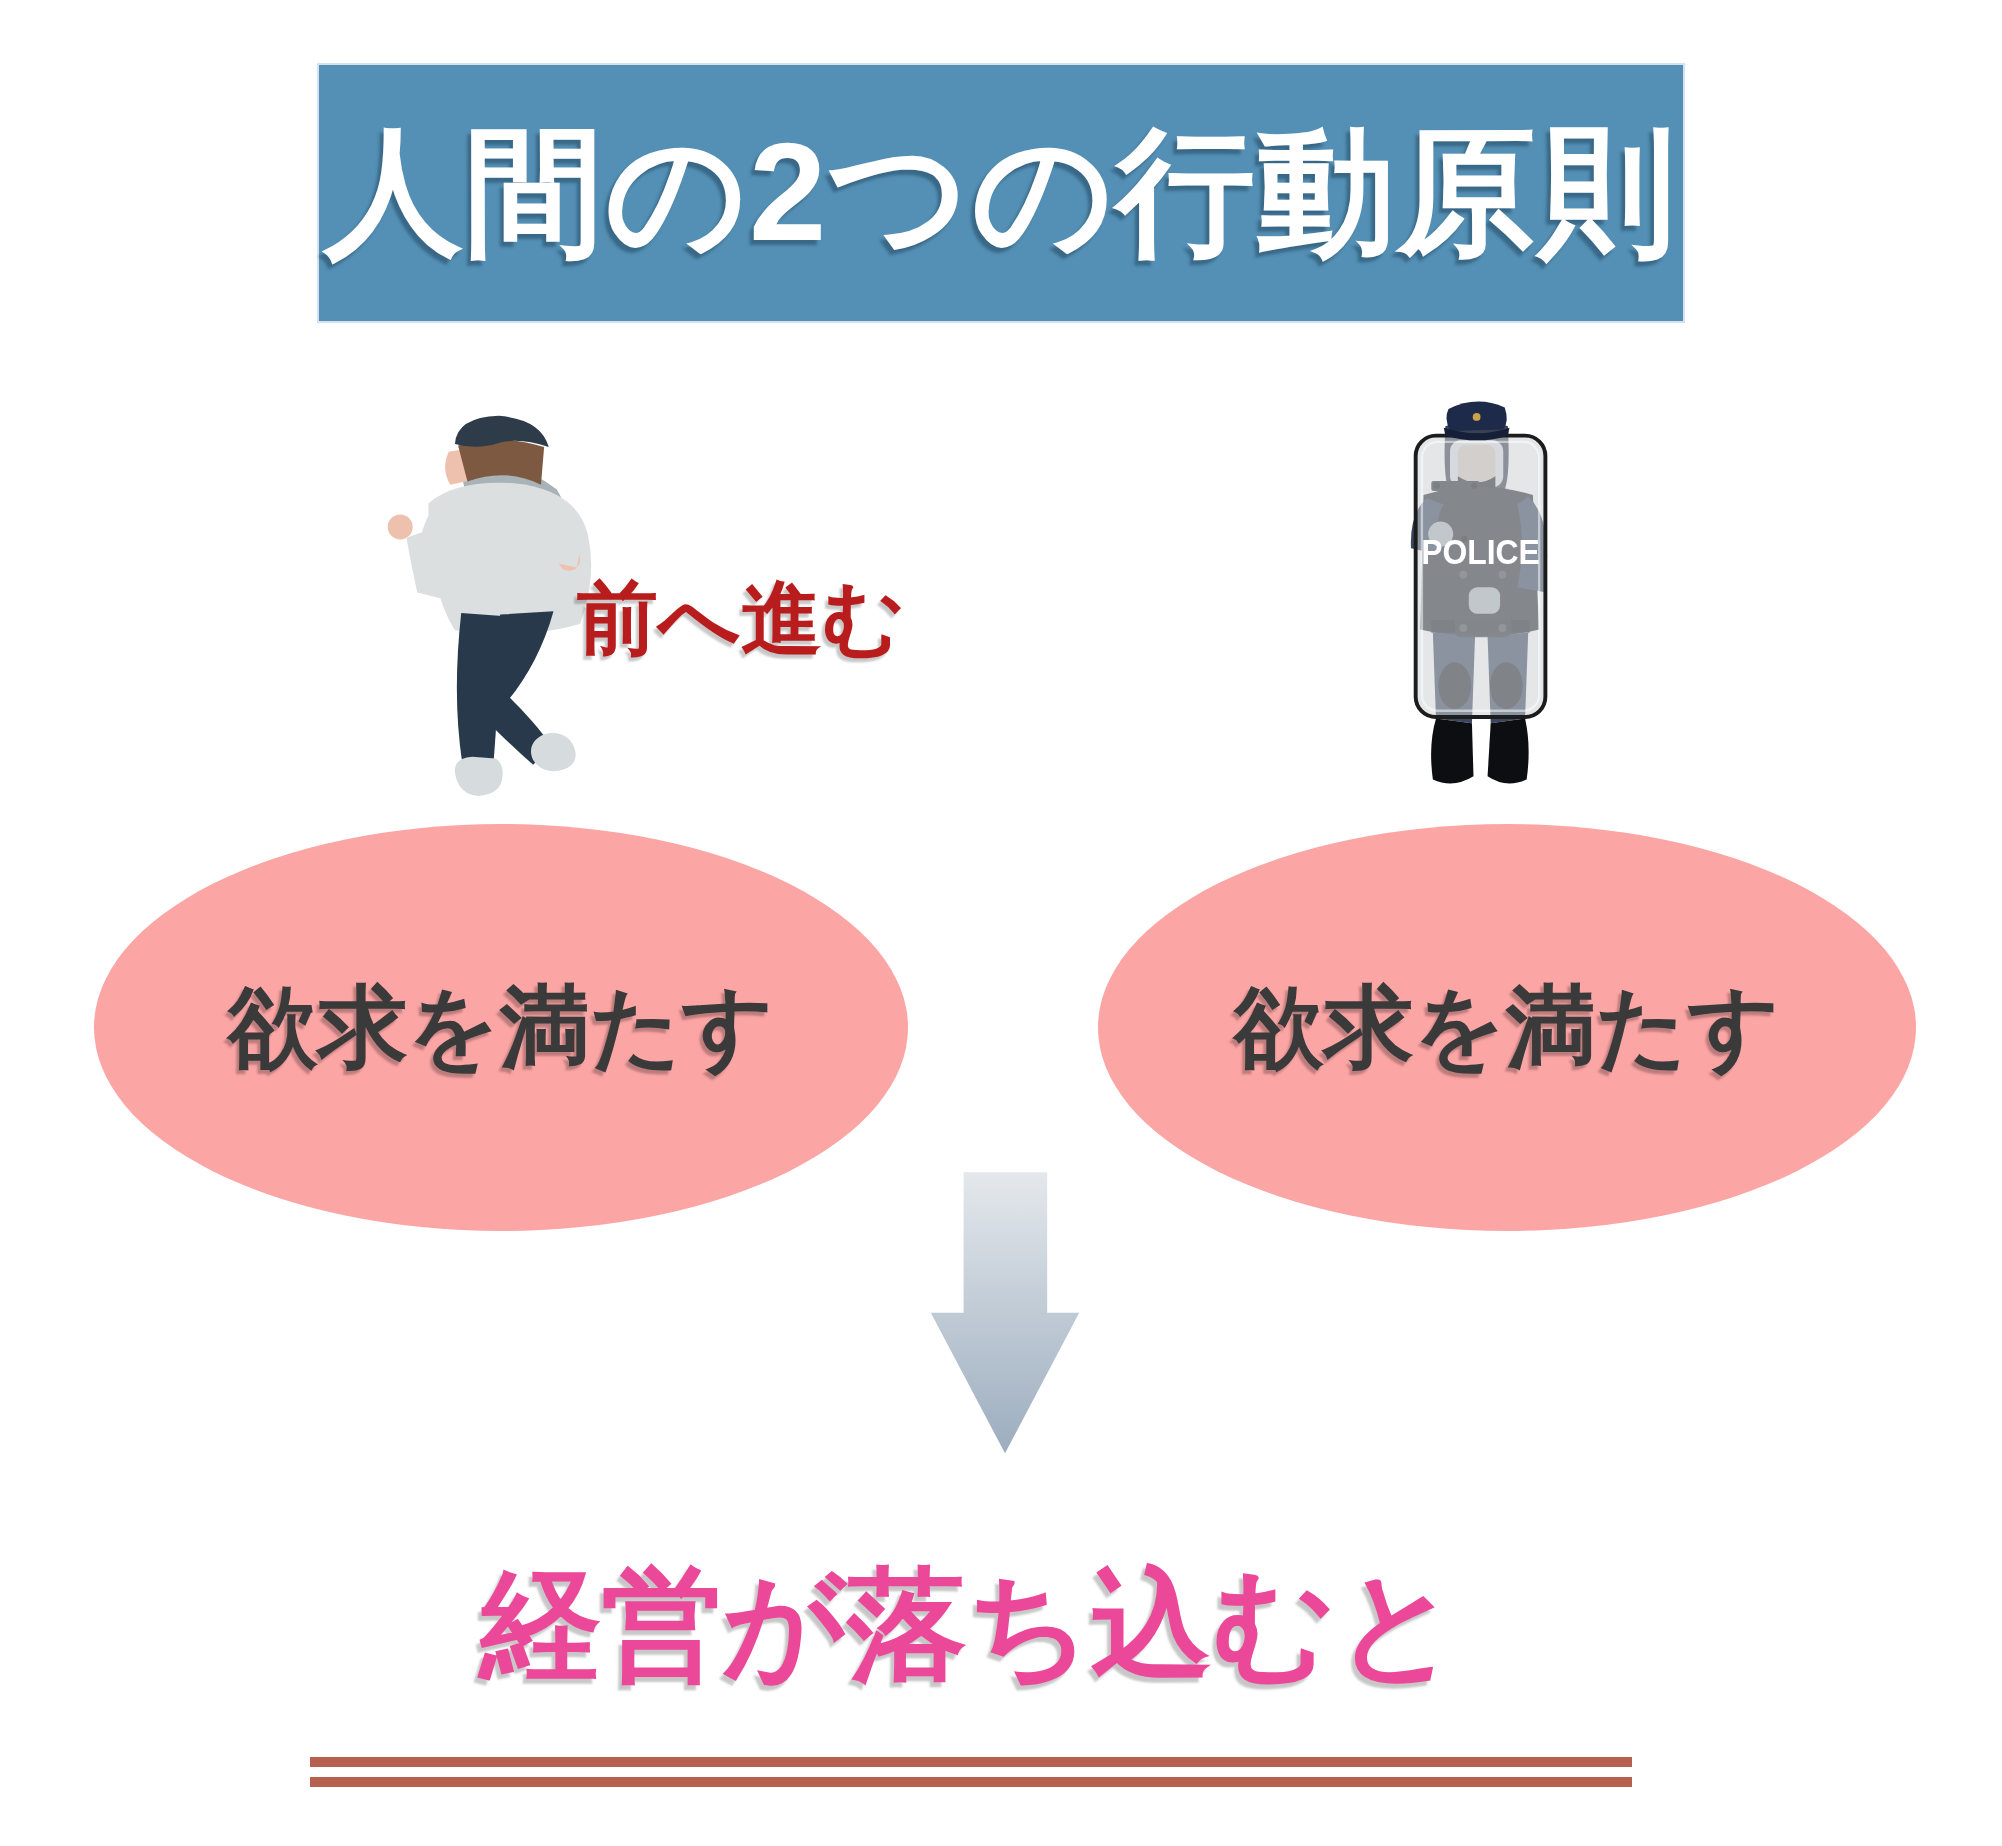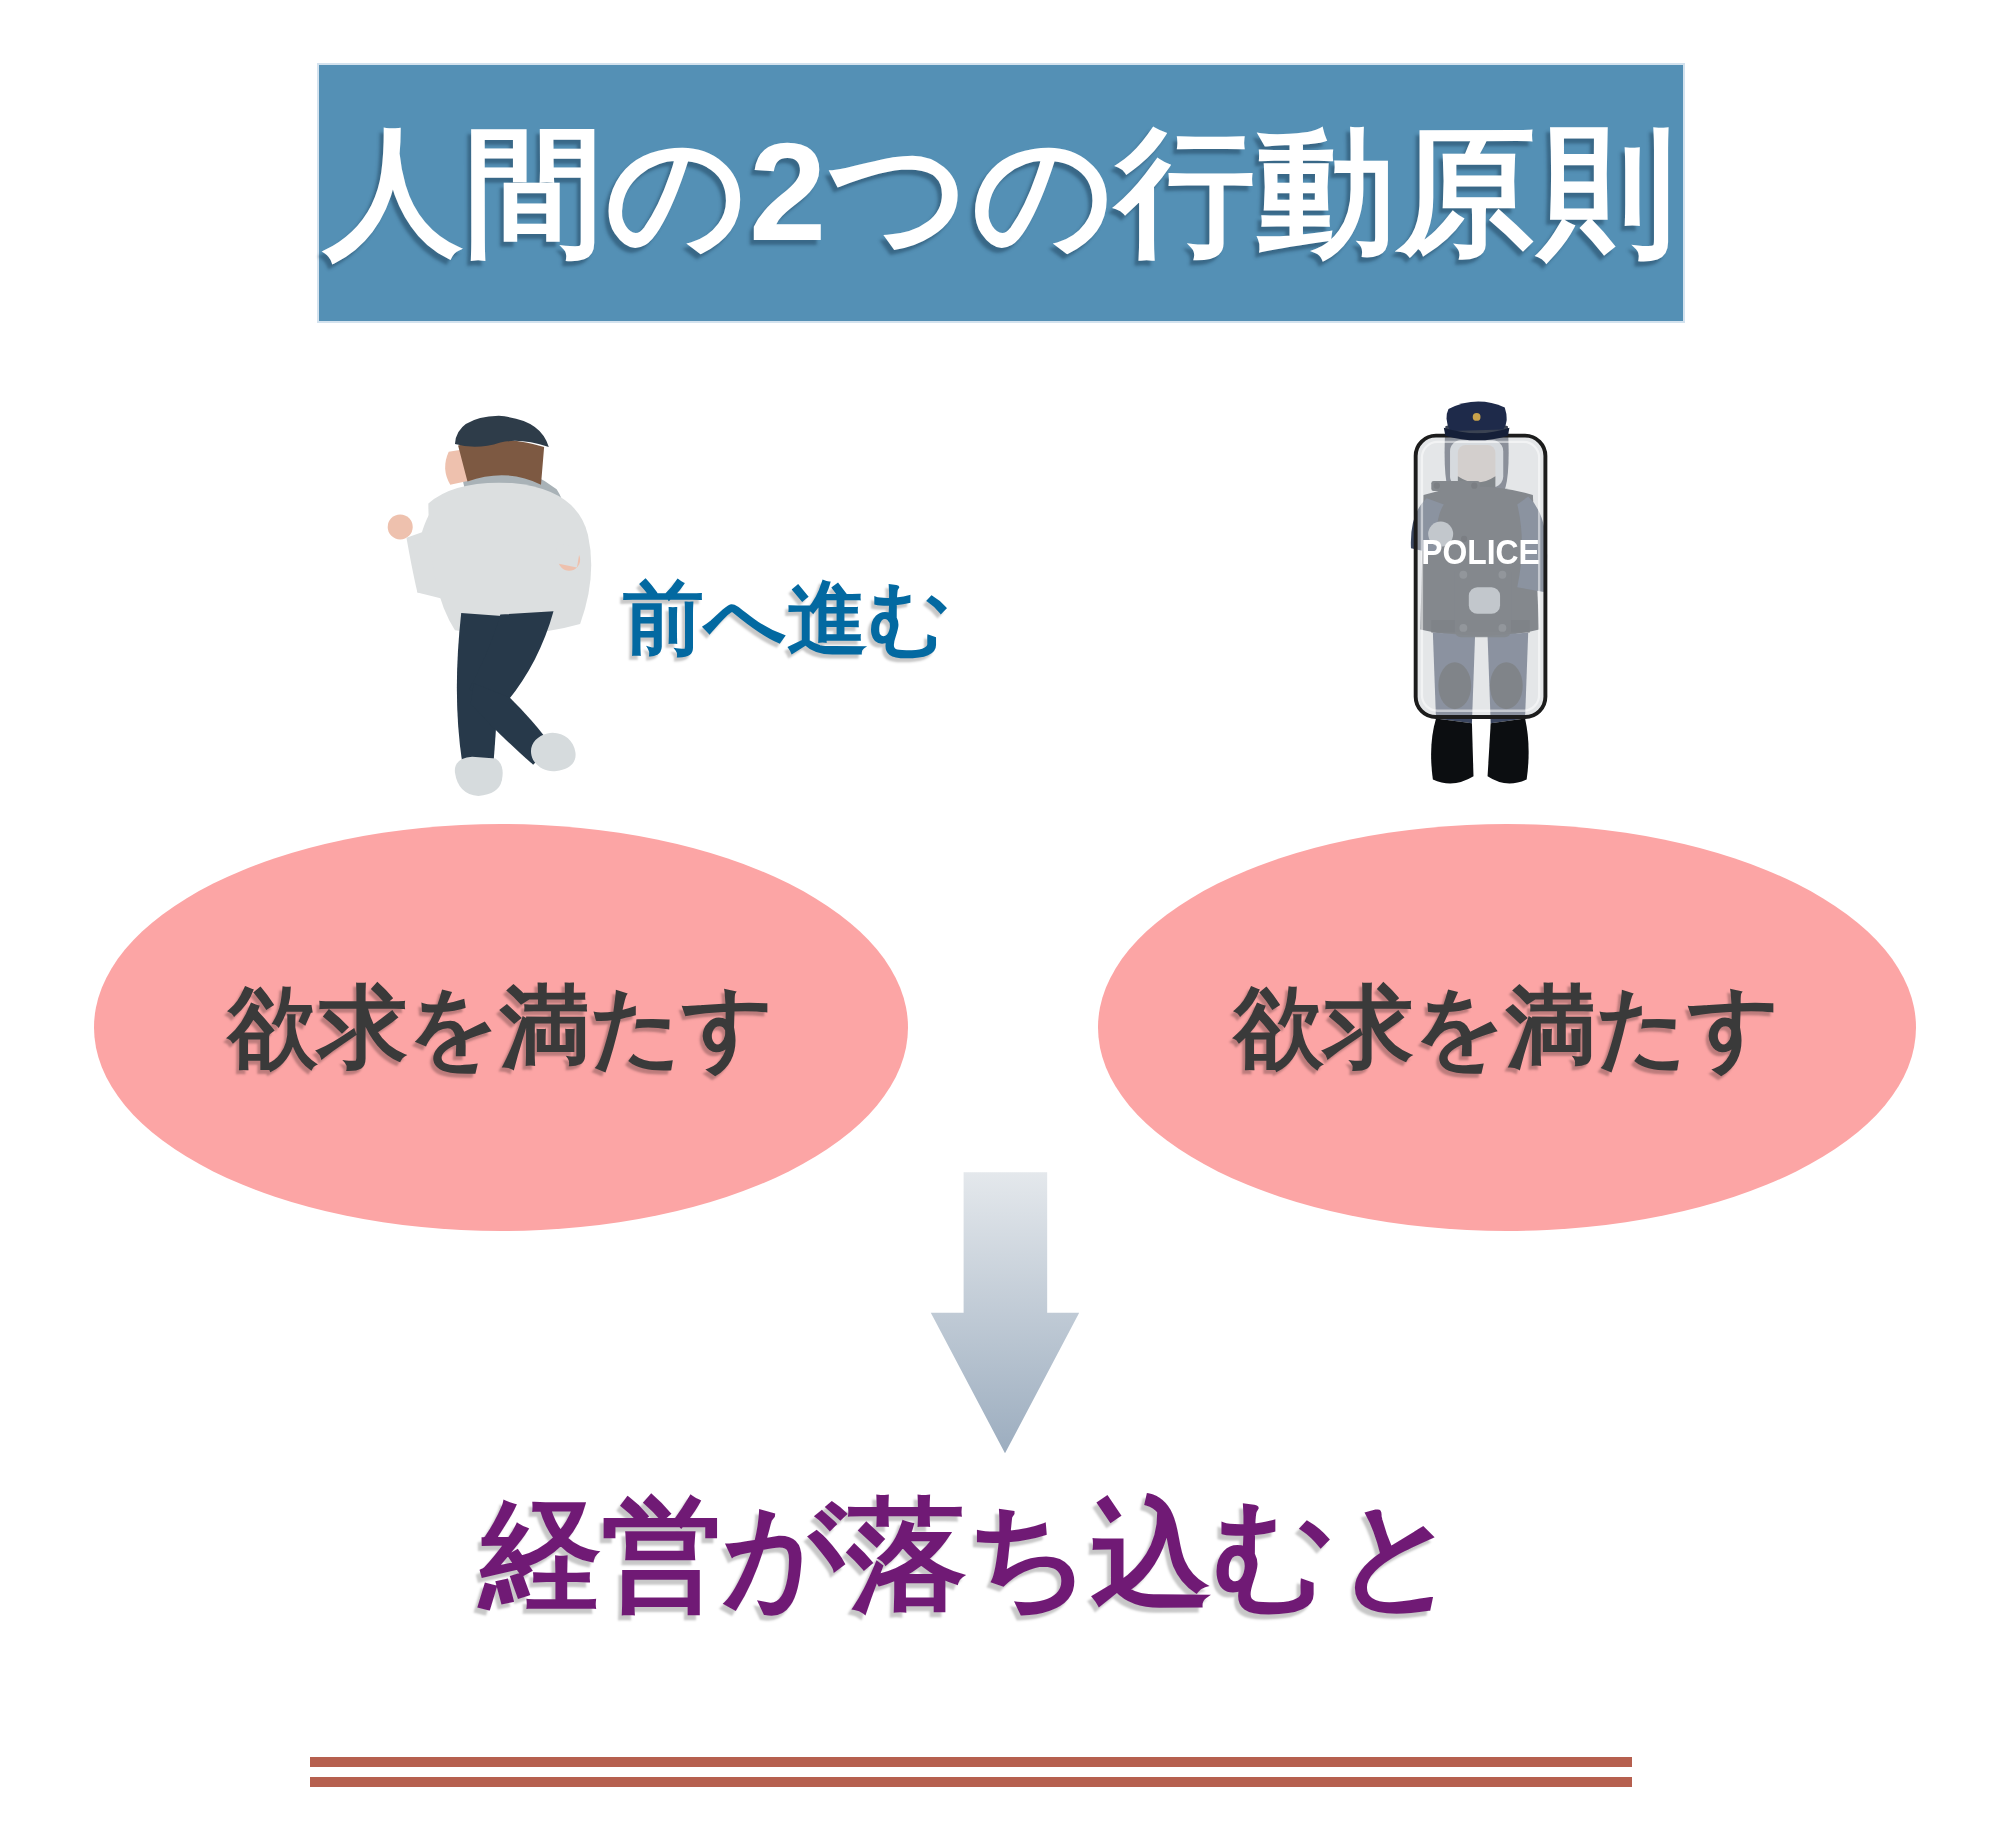--- a/index.html
+++ b/index.html
@@ -29,24 +29,23 @@
     color:#ffffff;
     letter-spacing:1.6px;
     white-space:nowrap;
     text-shadow:-3.9px 4.7px 3.1px rgba(25,55,80,0.45);
   }
   
   .caption{
     position:absolute;
     font-size:81px;
     font-weight:700;
-    color:#0369a1;
+    color:#b91c1c;
     white-space:nowrap;
     text-shadow:-3.1px 3.9px 2.3px rgba(0,0,0,0.22);
-    margin-left:46px;
   }
   .caption-forward{ left:577px; top:565px; }
   .caption-avoid{ left:1591px; top:573px; }
   
   .person-svg{ position:absolute; left:383px; top:411px; width:219px; height:407px; }
   .police-svg{ position:absolute; left:1400px; top:395px; width:172px; height:422px; }
   .arrow-svg{ position:absolute; left:923px; top:1169px; width:164px; height:289px; }
   
   .bubble{
     position:absolute;
@@ -61,27 +60,27 @@
   .bubble .bubble-label{
     font-size:90px;
     font-weight:700;
     color:#3a3a3a;
     white-space:nowrap;
     text-shadow:-3.1px 3.9px 2.3px rgba(0,0,0,0.25);
   }
   
   .conclusion{
     position:absolute;
-    left:266px; top:1481px;
+    left:266px; top:1551px;
     width:1408px;
     text-align:center;
     font-size:121px;
     font-weight:700;
     line-height:1.22;
-    color:#701a75;
+    color:#ec4899;
     white-space:nowrap;
     text-shadow:-3.9px 4.7px 2.3px rgba(0,0,0,0.22);
   }
   .red-line{
     position:absolute;
     left:310px;
     width:1322px;
     height:10.2px;
     background:#b6604f;
   }

